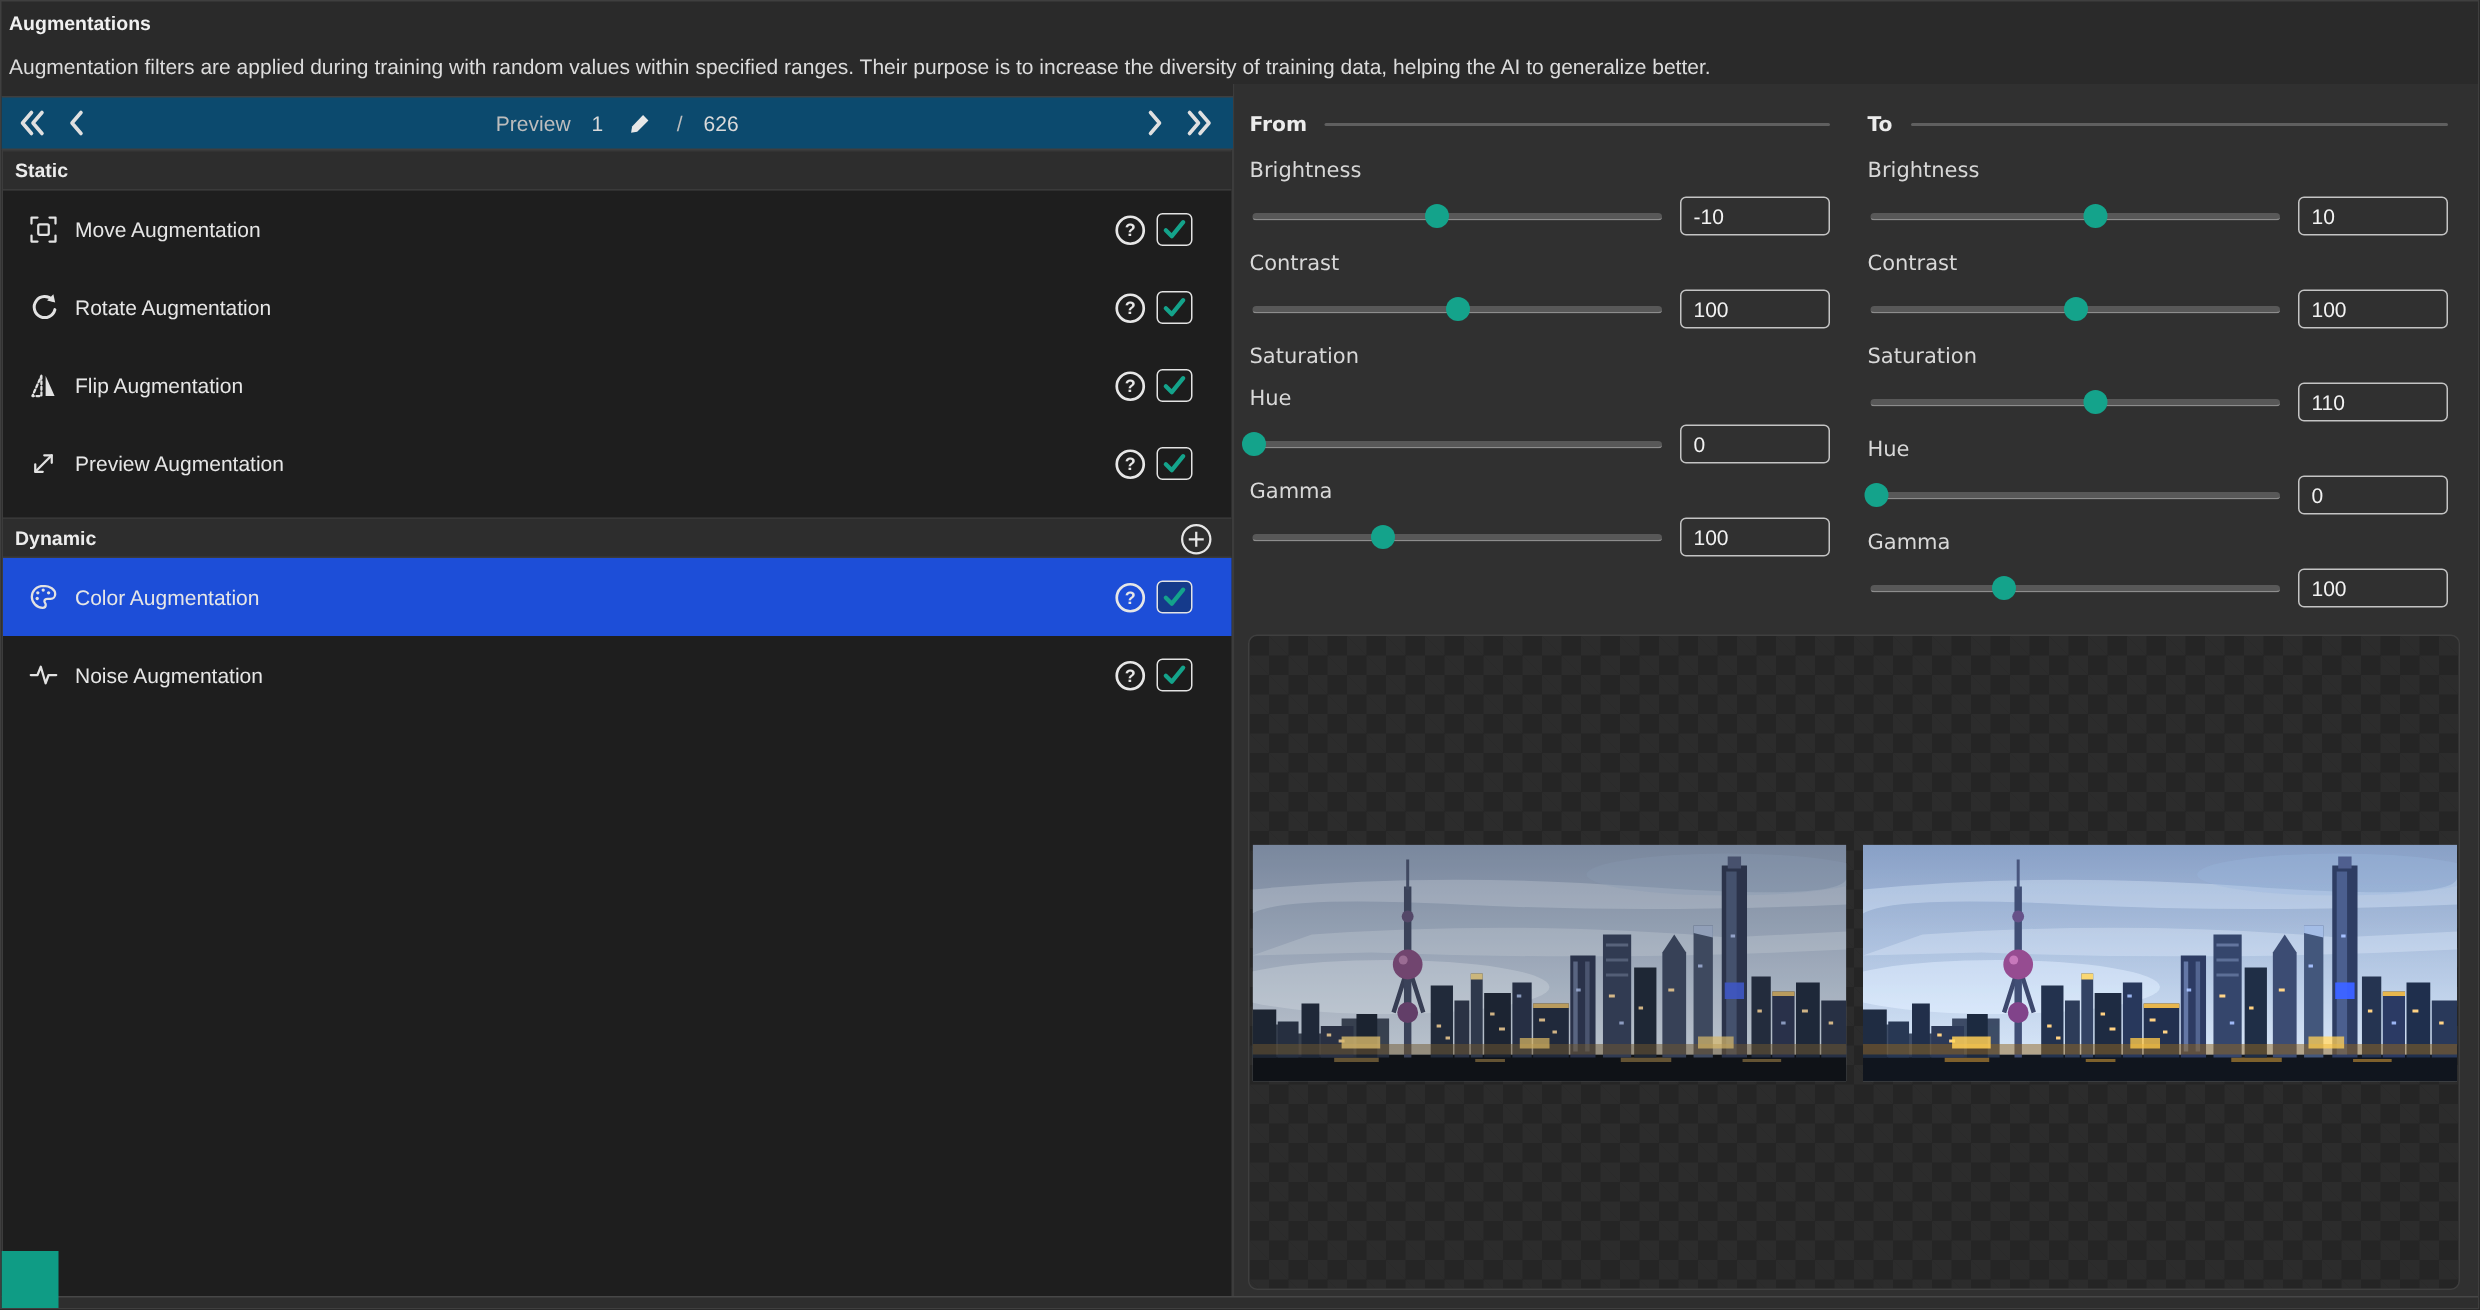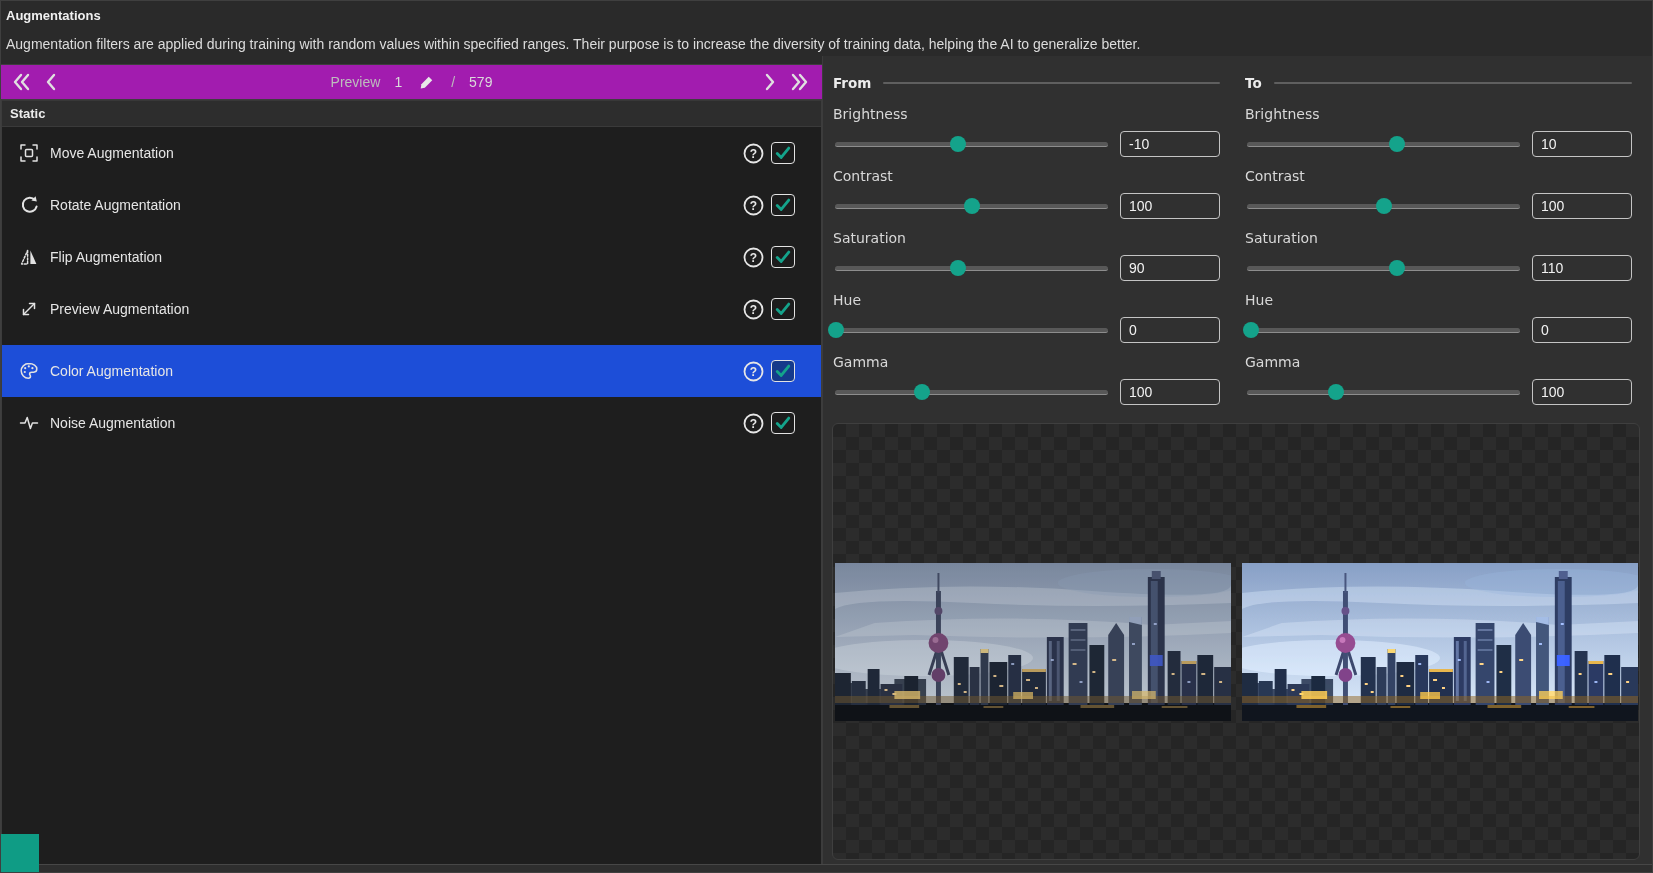--- a/index.html
+++ b/index.html
@@ -3,21 +3,21 @@
 <meta charset="utf-8">
 <style>
   html,body{margin:0;padding:0;background:#222;}
   body{width:1653px;height:873px;overflow:hidden;font-family:"Liberation Sans",sans-serif;-webkit-font-smoothing:antialiased;}
   .app{position:relative;width:1653px;height:873px;background:#2a2a2a;border:1px solid #3f3f3f;box-sizing:border-box;overflow:hidden;}
   .hdr{position:absolute;left:0;top:0;width:100%;height:55px;padding-left:20px;}
   .title{position:absolute;left:5px;top:7px;font-size:13px;font-weight:bold;color:#f0f0f0;}
   .desc{position:absolute;left:5px;top:35px;font-size:14px;color:#dcdcdc;}
   
   .left-col{position:absolute;left:0;top:63px;width:821px;bottom:7px;}
-  .navbar{position:absolute;left:0;top:0;width:100%;height:36px;background:#a21caf;border-top:1px solid #3e3e3e;border-bottom:1px solid #3e3e3e;box-sizing:border-box;display:flex;align-items:center;}
+  .navbar{position:absolute;left:0;top:0;width:100%;height:36px;background:#0c4a6e;border-top:1px solid #3e3e3e;border-bottom:1px solid #3e3e3e;box-sizing:border-box;display:flex;align-items:center;}
   .nav-left,.nav-right{display:flex;align-items:center;gap:6px;}
   .nav-left{padding-left:8px;}
   .nav-right{padding-right:10px;margin-left:auto;}
   .nav-center{position:absolute;left:0;right:0;display:flex;align-items:center;justify-content:center;gap:14px;pointer-events:none;}
   .nav-center *{pointer-events:auto;}
   .navtxt{font-size:14px;color:#bdbdbd;}
   .navnum{font-size:14px;color:#dadada;}
   .navbtn,.iconbtn{background:none;border:none;padding:2px;cursor:pointer;display:flex;align-items:center;}
   .list{position:absolute;left:0;top:36px;right:0;bottom:0;background:#1e1e1e;border-left:1px solid #3c3c3c;border-right:1px solid #3c3c3c;border-bottom:1px solid #3c3c3c;box-sizing:border-box;}
   .sect-hdr{height:27px;background:#2d2d2d;border-top:1px solid #383838;border-bottom:1px solid #3a3a3a;box-sizing:border-box;display:flex;align-items:center;padding:0 14px 0 8px;}
@@ -88,21 +88,21 @@
       </div>
       <div class="nav-center">
         <span class="navtxt">Preview</span>
         <span class="navnum">1</span>
         <button class="iconbtn">
             <svg width="17" height="17" viewBox="0 0 20 20">
               <path d="M12.6 3.2 L16.8 7.4 L8 16.2 L3.2 17 L4 12.2 Z" fill="#e8e8e8"></path>
             </svg>
           </button>
         <span class="navtxt">/</span>
-        <span class="navnum">579</span>
+        <span class="navnum">626</span>
       </div>
       <div class="nav-right">
         <button class="navbtn">
             <svg width="16" height="20" viewBox="0 0 16 20">
               <path d="M5 3 L11 10 L5 17" stroke="#e0e0e0" stroke-width="2.4" fill="none" stroke-linecap="round" stroke-linejoin="round"></path>
             </svg>
           </button>
         <button class="navbtn">
             <svg width="22" height="20" viewBox="0 0 22 20">
               <path d="M5 3 L11 10 L5 17" stroke="#e0e0e0" stroke-width="2.4" fill="none" stroke-linecap="round" stroke-linejoin="round"></path>
@@ -193,20 +193,29 @@
               <text x="11.5" y="15.6" text-anchor="middle" font-size="12" font-weight="bold" fill="#e6e6e6" font-family="Liberation Sans,sans-serif">?</text>
             </svg>
           </span>
           <span class="cb">
             <svg width="18" height="16" viewBox="0 0 20 18">
               <path d="M3.5 9.5 L8 14 L16.5 3.5" stroke="#14a38b" stroke-width="3.2" fill="none" stroke-linecap="round" stroke-linejoin="round"></path>
             </svg>
           </span>
         </div>
         <div class="sect-gap"></div>
+        <div class="sect-hdr">
+          <span class="slabel">Dynamic</span>
+          <button class="addbtn">
+            <svg width="23" height="23" viewBox="0 0 23 23">
+              <circle cx="11.5" cy="11.5" r="9.4" stroke="#e6e6e6" stroke-width="1.5" fill="none"></circle>
+              <path d="M11.5 6.5 V16.5 M6.5 11.5 H16.5" stroke="#e6e6e6" stroke-width="1.5"></path>
+            </svg>
+          </button>
+        </div>
         <div class="row selected">
           <span class="itemicon">
             <svg width="20" height="20" viewBox="0 0 20 20">
               <path d="M10 2.6 C5.2 2.6 2.2 6.2 2.2 9.8 C2.2 13.6 5.4 17.2 9.4 17.2 C10.8 17.2 11.5 16.3 11.5 15.3 C11.5 14.1 10.6 13.9 10.6 12.9 C10.6 11.9 11.5 11.2 12.7 11.2 L14.7 11.2 C16.5 11.2 17.8 9.8 17.8 8.1 C17.8 4.9 14.3 2.6 10 2.6 Z" stroke="#e2e2e2" stroke-width="1.5" fill="none" stroke-linecap="round" stroke-linejoin="round"></path>
               <circle cx="6.2" cy="7.2" r="1.1" fill="#e2e2e2"></circle>
               <circle cx="9.8" cy="5.4" r="1.1" fill="#e2e2e2"></circle>
               <circle cx="13.4" cy="7.2" r="1.1" fill="#e2e2e2"></circle>
               <circle cx="5.8" cy="11" r="1.1" fill="#e2e2e2"></circle>
             </svg>
           </span>
@@ -269,27 +278,20 @@
             <div class="ctrl-row">
               <div class="slider">
                 <div class="track"></div>
                 <div class="thumb" style="left: calc(50% - 8px);"></div>
               </div>
               <input class="valbox" type="text" value="100" style="">
             </div>
           </div>
           <div class="ctrl">
             <div class="ctrl-label">Saturation</div>
-            <div class="ctrl-row">
-              <div class="slider">
-                <div class="track"></div>
-                <div class="thumb" style="left: calc(45% - 8px);"></div>
-              </div>
-              <input class="valbox" type="text" value="90" style="">
-            </div>
           </div>
           <div class="ctrl">
             <div class="ctrl-label">Hue</div>
             <div class="ctrl-row">
               <div class="slider">
                 <div class="track"></div>
                 <div class="thumb" style="left: calc(1% - 8px);"></div>
               </div>
               <input class="valbox" type="text" value="0" style="">
             </div>

